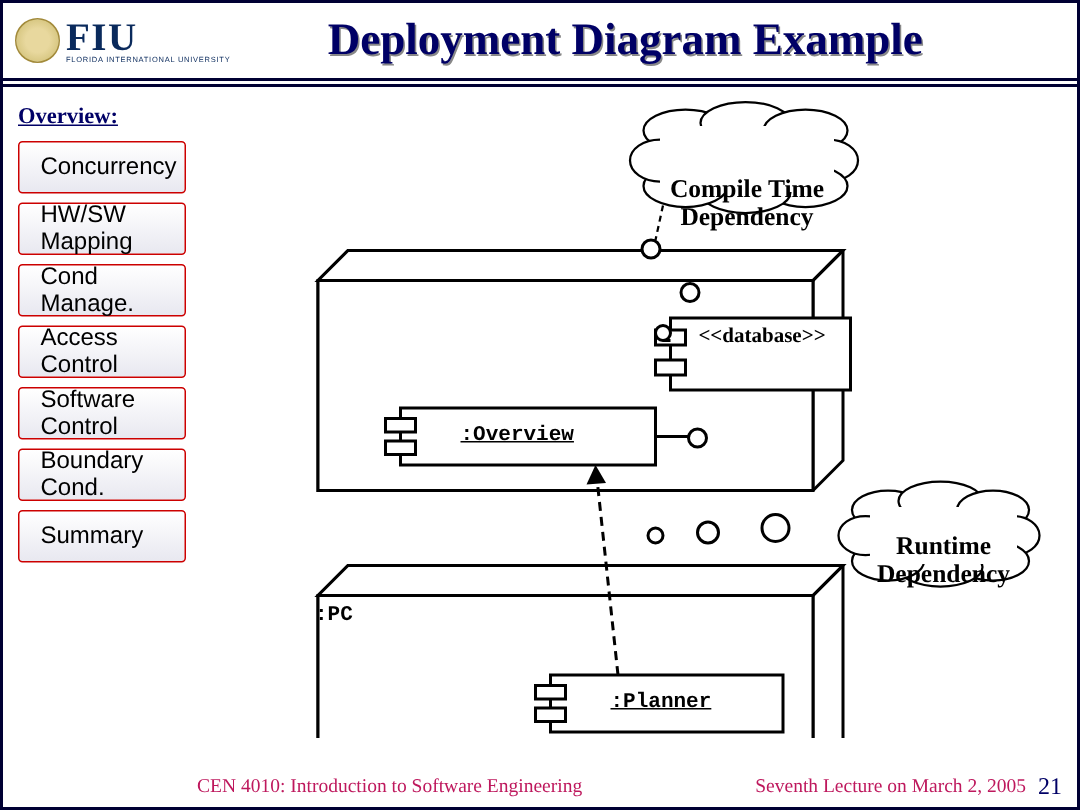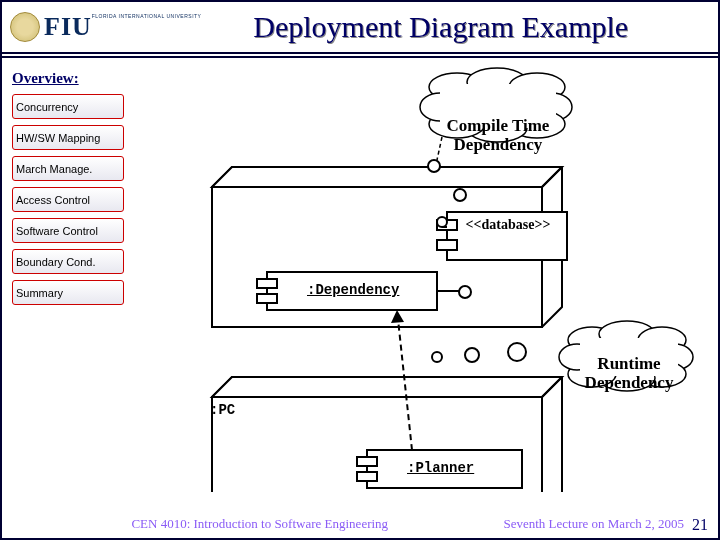--- a/index.html
+++ b/index.html
@@ -39,21 +39,21 @@
     gap: 4px;
     margin-right: 10px;
   }
   .logo-seal {
     width: 30px; height: 30px;
     border: 1px solid #a28a3a;
     border-radius: 50%;
     background: radial-gradient(circle, #e8d89e 40%, #c9b86a 100%);
   }
   .logo-text {
-    display: flex; 
+    display: flex; flex-direction: column;
     line-height: 1;
   }
   .logo-fiu {
     font-family: 'Times New Roman', serif;
     font-weight: bold;
     font-size: 26px;
     color: #0a2a5c;
     letter-spacing: 1px;
   }
   .logo-sub {
@@ -62,66 +62,67 @@
     letter-spacing: 0.5px;
   }
   .title {
     flex: 1;
     text-align: center;
     font-family: 'Times New Roman', serif;
     font-size: 30px;
     color: #000066;
     text-shadow: 1px 1px 0 #888;
     padding-right: 40px;
+    font-weight: bold;
   }
   .overview {
     position: absolute;
     left: 10px; top: 68px;
     font-family: 'Times New Roman', serif;
     font-size: 15px;
     color: #000066;
     text-decoration: underline;
     font-weight: bold;
   }
   .nav {
     position: absolute;
     left: 10px; top: 92px;
     display: flex;
     flex-direction: column;
     gap: 6px;
   }
   .nav-btn {
     width: 112px;
-    height: 25px;
+    height: 35px;
     border: 1px solid #cc0000;
     border-radius: 3px;
     background: linear-gradient(#fff, #e8e8f0);
-    font-size: 11px;
+    font-size: 16px;
     font-family: Arial, sans-serif;
     color: #000;
     display: flex;
     align-items: center;
-    padding-left: 3px;
+    padding-left: 14px;
     cursor: pointer;
   }
   .diagram {
     position: absolute;
     left: 140px;
     top: 60px;
     width: 560px;
     height: 430px;
   }
   .footer {
     position: absolute;
     left: 0; right: 0; bottom: 6px;
     display: flex;
     align-items: center;
     font-family: 'Times New Roman', serif;
     font-size: 13px;
-    color: #8b5cf6;
+    color: #be185d;
     padding: 0 14px;
   }
   .footer .center { flex: 1; text-align: center; }
   .footer .right { text-align: right; margin-right: 20px;}
   .page-num {
     position: absolute;
     right: 10px;
     bottom: 4px;
     font-family: 'Times New Roman', serif;
     font-size: 16px;
@@ -166,21 +167,21 @@
     </div>
     <div class="title">Deployment Diagram Example</div>
     <div class="title-underline"></div>
   </div>
 
   <div class="overview">Overview:</div>
 
   <div class="nav">
     <div class="nav-btn">Concurrency</div>
     <div class="nav-btn">HW/SW Mapping</div>
-    <div class="nav-btn">March Manage.</div>
+    <div class="nav-btn">Cond Manage.</div>
     <div class="nav-btn">Access Control</div>
     <div class="nav-btn">Software Control</div>
     <div class="nav-btn">Boundary Cond.</div>
     <div class="nav-btn">Summary</div>
   </div>
 
   <div class="diagram">
     <svg width="560" height="430">
 
       <g>
@@ -266,21 +267,21 @@
 Dependency</div>
     <div class="cloud" style="left:432px; top:294px; width:110px; height:36px; white-space:pre-line;">Runtime
 Dependency</div>
 
     <div class="node-label" style="position:absolute; left:68px; top:340px; text-align:right;">:PC</div>
 
     <div class="db-label" style="position:absolute; left:310px; top:155px; width:112px;">
       <div>&lt;&lt;database&gt;&gt;</div>
     </div>
 
-    <div class="comp-label" style="position:absolute; left:165px; top:220px; text-decoration:underline;">:Dependency</div>
+    <div class="comp-label" style="position:absolute; left:165px; top:220px; text-decoration:underline;">:Overview</div>
     <div class="comp-label" style="position:absolute; left:265px; top:398px; text-decoration:underline;">:Planner</div>
   </div>
 
   <div class="footer">
     <div class="center">CEN 4010: Introduction to Software Engineering</div>
     <div class="right">Seventh Lecture on March 2, 2005</div>
   </div>
   <div class="page-num">21</div>
 
 </div>

